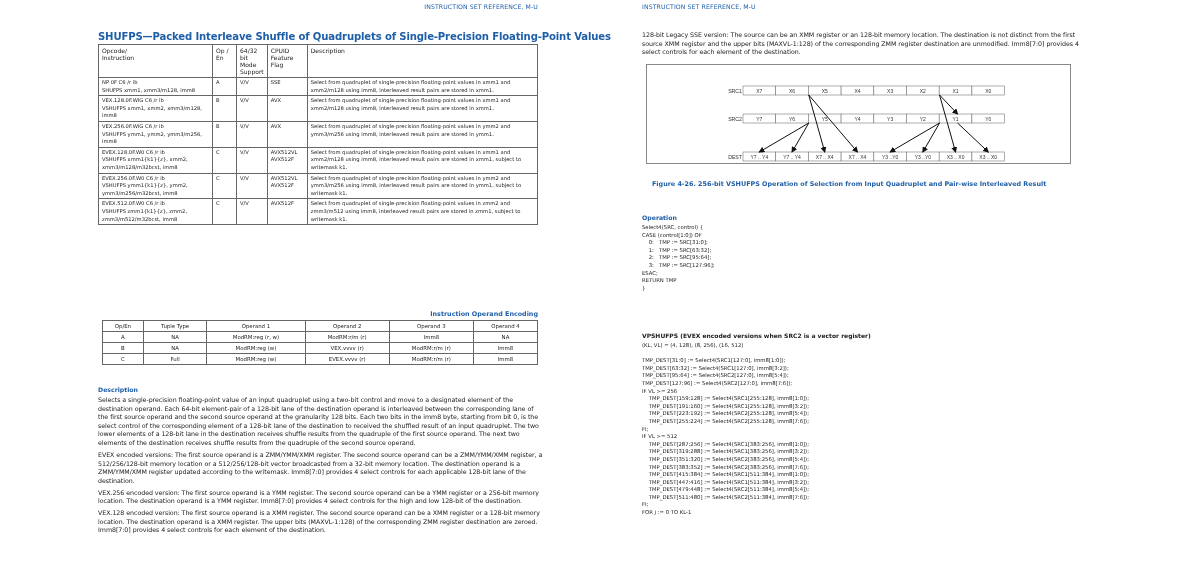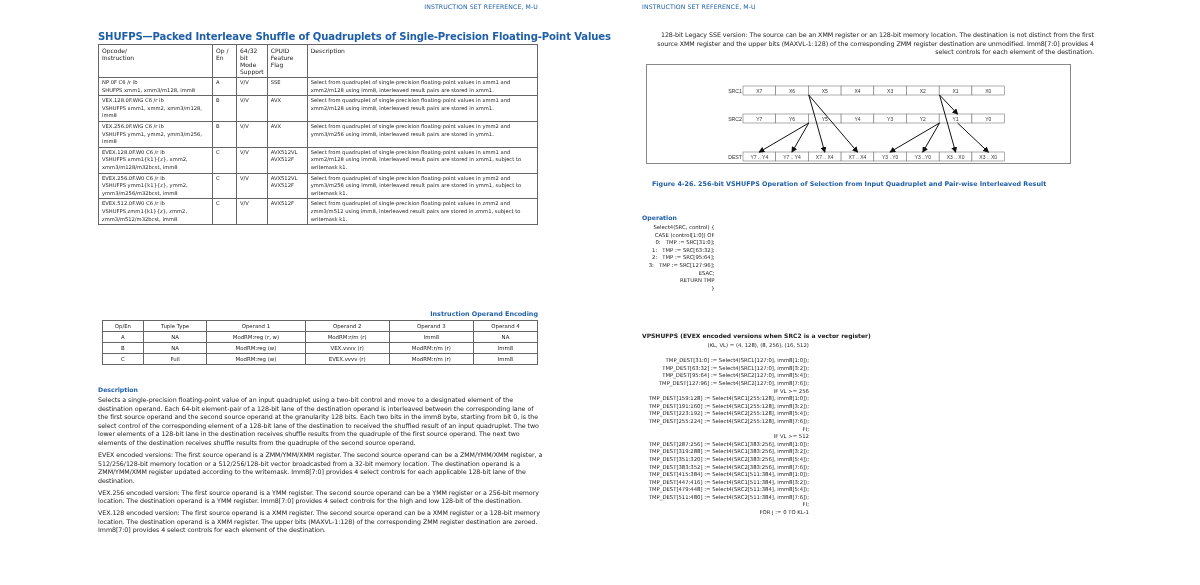--- a/index.html
+++ b/index.html
@@ -1,21 +1,21 @@
 <!DOCTYPE html>
 <html><head>
 <meta charset="utf-8">
 <style>
   * { box-sizing: border-box; margin: 0; padding: 0; }
   html, body { width: 1200px; height: 585px; overflow: hidden; background: #ffffff; }
   body { position: relative; font-family: "Liberation Sans", sans-serif; color: #222; }
 
   .page { position: absolute; top: 0; height: 450px; }
   #left-page { left: 98px; width: 452px; }
-  #right-page { left: 642px; width: 452px; text-align: right; }
+  #right-page { left: 642px; width: 452px; }
 
   .running-head { font-family: "DejaVu Sans", sans-serif; font-size: 6.2px; color: #1f5fa8; letter-spacing: 0.1px; position: absolute; top: 3px; }
   #left-page .running-head { right: 12px; }
   #right-page .running-head { left: 0; }
 
   .page-title { position: absolute; top: 31px; left: 0; font-family: "DejaVu Sans", sans-serif; font-weight: bold; font-size: 10.1px; color: #1f5fa8; white-space: nowrap; letter-spacing: -0.15px; }
 
   table { border-collapse: collapse; }
   .opcode-table { position: absolute; top: 44px; left: 0; width: 440px; font-family: "DejaVu Sans", sans-serif; font-size: 5.6px; line-height: 7.1px; color: #222; }
   .opcode-table th, .opcode-table td { border: 0.8px solid #666; vertical-align: top; padding: 1px 3px 1px 3px; text-align: left; }

